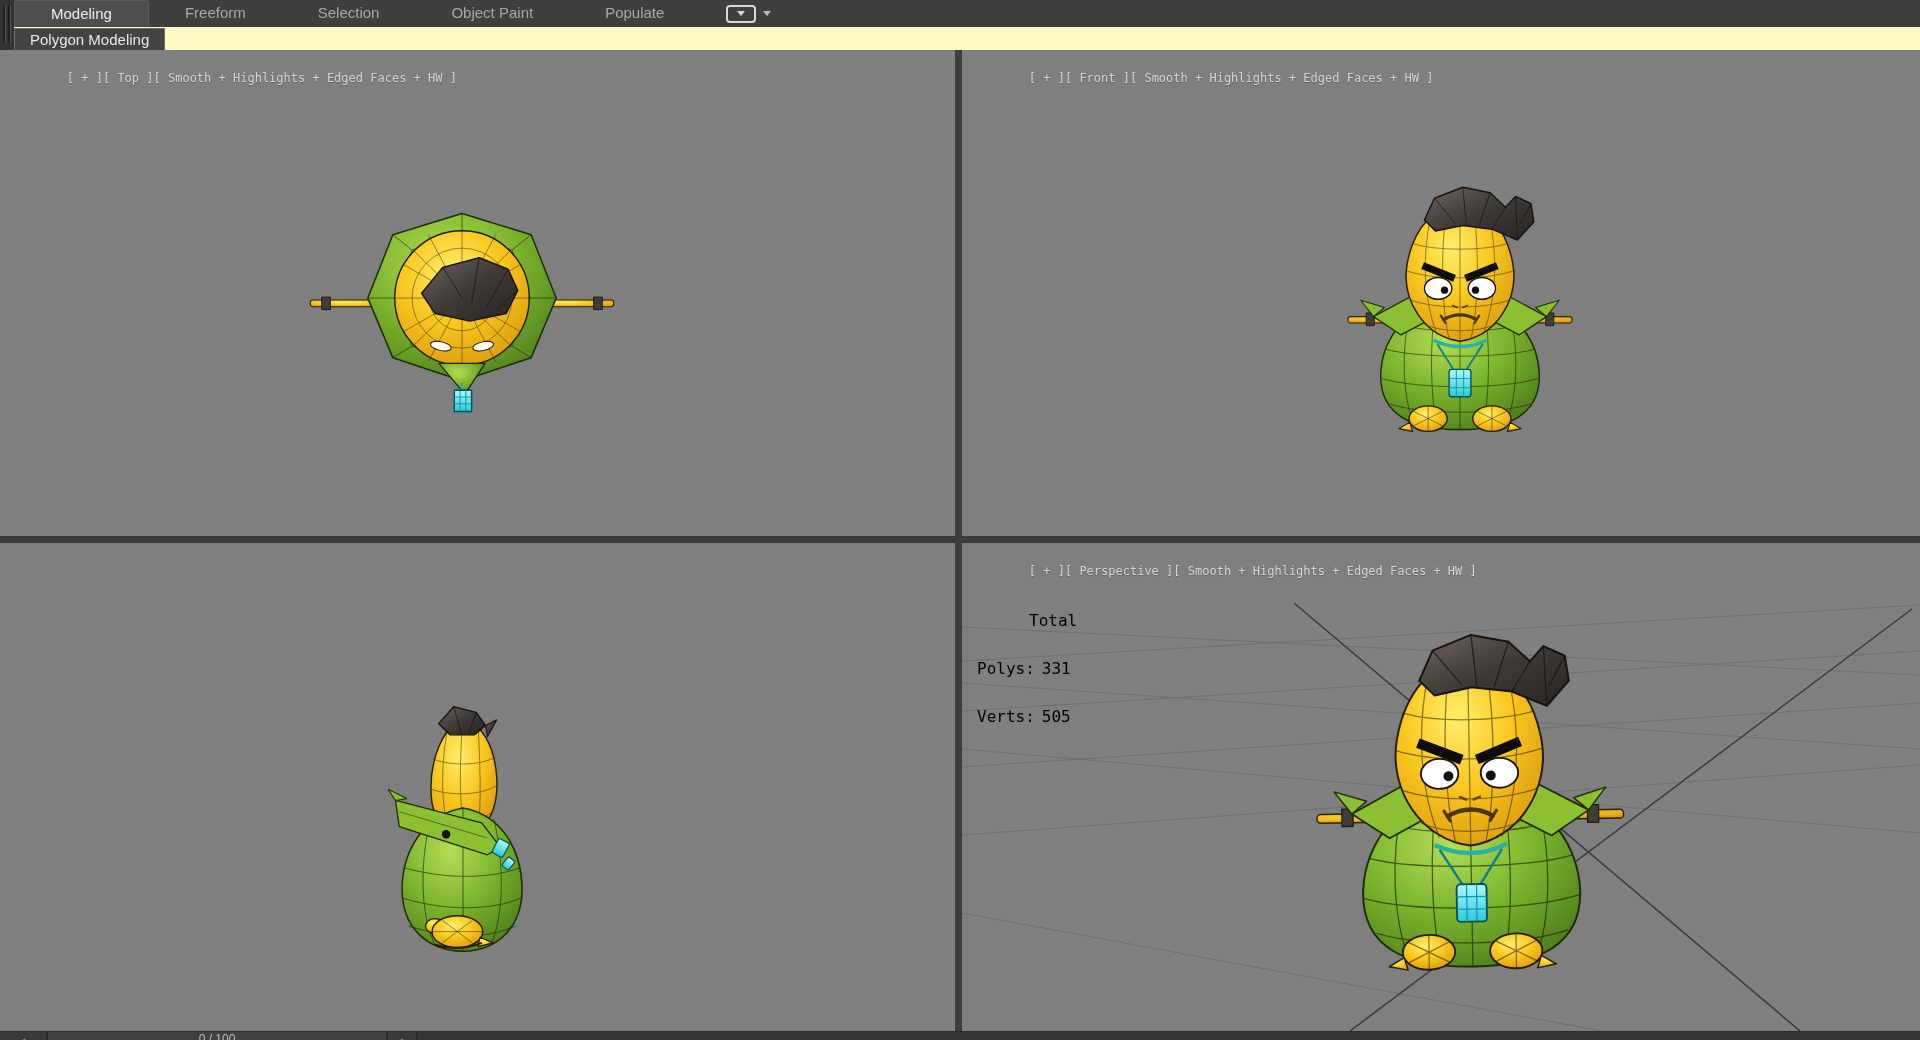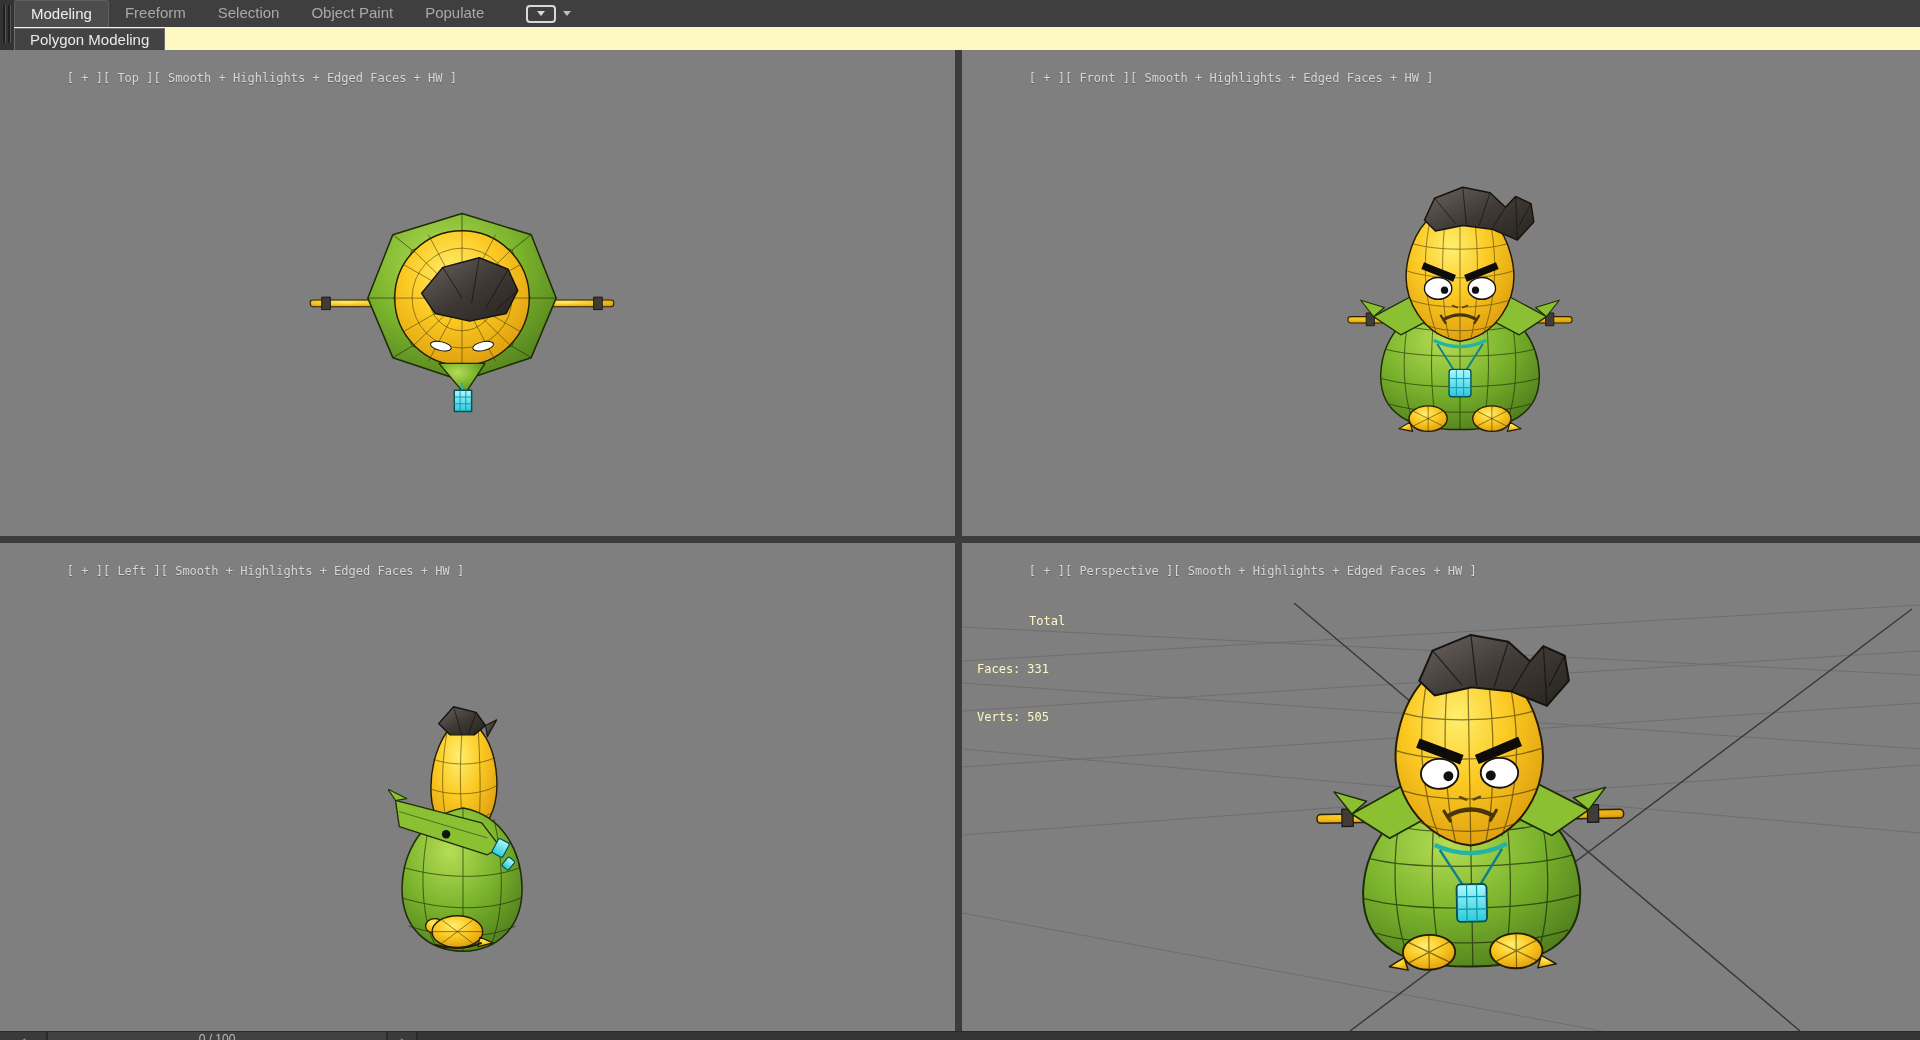--- a/index.html
+++ b/index.html
@@ -9,21 +9,21 @@
 
   
   .ribbon{position:absolute;top:0;left:0;width:1920px;height:50px;background:#2e2e2e;}
   .ribbon-grip{position:absolute;left:0;top:0;width:14px;height:50px;background:#333;}
   .ribbon-grip i{position:absolute;top:5px;width:2px;height:38px;background:#1f1f1f;
                  border-right:1px solid #555;}
   .ribbon-grip i:nth-child(1){left:3px}
   .ribbon-grip i:nth-child(2){left:8px}
   .tabrow{position:absolute;left:14px;top:0;right:0;height:27px;background:#3f3f3f;
           display:flex;align-items:stretch;border-bottom:1px solid #2a2a2a;}
-  .tab{padding:0 16px;line-height:26px;font-size:15px;color:#a9a9a9;cursor:default;}
+  .tab{padding:0 36px;line-height:26px;font-size:15px;color:#a9a9a9;cursor:default;}
   .tab.active{background:#4d4d4d;color:#efefef;border:1px solid #5e5e5e;border-bottom:none;
               border-radius:3px 3px 0 0;}
   .ribbon-mini{display:flex;align-items:center;gap:7px;margin-left:26px;}
   .mini-btn{width:26px;height:14px;border:2px solid #d9d9d9;border-radius:4px;
             display:flex;align-items:center;justify-content:center;}
   .mini-btn::after{content:"";width:0;height:0;border-left:4px solid transparent;
             border-right:4px solid transparent;border-top:5px solid #d9d9d9;}
   .mini-caret{width:0;height:0;border-left:4px solid transparent;border-right:4px solid transparent;
             border-top:5px solid #bdbdbd;}
   .panelrow{position:absolute;left:14px;top:27px;right:0;height:23px;background:#fef9c3;}
@@ -40,21 +40,21 @@
   .vp-br{left:962px;top:493px;width:958px;height:488px;}
   .vsplit{position:absolute;left:955px;top:0;width:7px;height:981px;background:#3c3c3c;}
   .hsplit{position:absolute;left:0;top:486px;width:1920px;height:7px;background:#3c3c3c;}
 
   .vplabel{position:absolute;left:9px;top:7px;white-space:pre;
            font-family:"DejaVu Sans Mono",monospace;font-size:12px;color:#d6d6d6;
            text-shadow:0 1px 1px rgba(0,0,0,.25);}
   .vplabel span{cursor:default;}
 
   .stats{position:absolute;left:15px;top:38px;font-family:"DejaVu Sans Mono",monospace;
-         font-size:12px;color:#fef9c3;line-height:16px;white-space:pre;}
+         font-size:16px;color:#000000;line-height:16px;white-space:pre;}
   .stats .hdr{margin-left:52px;}
   .stats .val{margin-left:7px;}
 
   .modelbox{position:absolute;}
   .modelbox svg{width:100%;height:100%;display:block;}
   .gridsvg{position:absolute;inset:0;width:100%;height:100%;}
 
   
   .timebar{position:absolute;left:0;top:1031px;width:1920px;height:9px;background:#3a3a3a;
            border-top:1px solid #2a2a2a;overflow:hidden;}
@@ -272,23 +272,20 @@
         <span>[ + </span><span>][ Front </span><span>][ Smooth + Highlights + Edged Faces + HW ]</span>
       </div>
       <div class="modelbox" style="left:384px;top:130px;width:228px;height:255px;">
         <svg viewBox="0 0 250 280">
             <use href="#corn-front"></use>
           </svg>
       </div>
     </div>
 
     <div class="vp vp-bl">
-      <div class="vplabel">
-        <span>[ + </span><span>][ Left </span><span>][ Smooth + Highlights + Edged Faces + HW ]</span>
-      </div>
       <div class="modelbox" style="left:388px;top:160px;width:150px;height:253px;">
         <svg viewBox="0 0 160 270">
             <use href="#corn-left"></use>
           </svg>
       </div>
     </div>
 
     <div class="vp vp-br">
       <svg class="gridsvg" viewBox="0 0 958 488" preserveAspectRatio="none">
         <g stroke="#6e6e6e" stroke-width="1" fill="none">
@@ -304,21 +301,21 @@
         <g stroke="#3a3a3a" stroke-width="1.5" fill="none">
           <path d="M332,60 L838,488"></path>
             <path d="M950,66 L388,488"></path>
         </g>
       </svg>
       <div class="vplabel">
         <span>[ + </span><span>][ Perspective </span><span>][ Smooth + Highlights + Edged Faces + HW ]</span>
       </div>
       <div class="stats">
         <div class="hdr">Total</div>
-        <div><span>Faces:</span><span class="val">331</span></div>
+        <div><span>Polys:</span><span class="val">331</span></div>
         <div><span>Verts:</span><span class="val">505</span></div>
       </div>
       <div class="modelbox" style="left:352px;top:82px;width:312px;height:349px;transform:rotate(-1deg);">
         <svg viewBox="0 0 250 280">
             <use href="#corn-front"></use>
           </svg>
       </div>
     </div>
 
     <div class="vsplit"></div>

